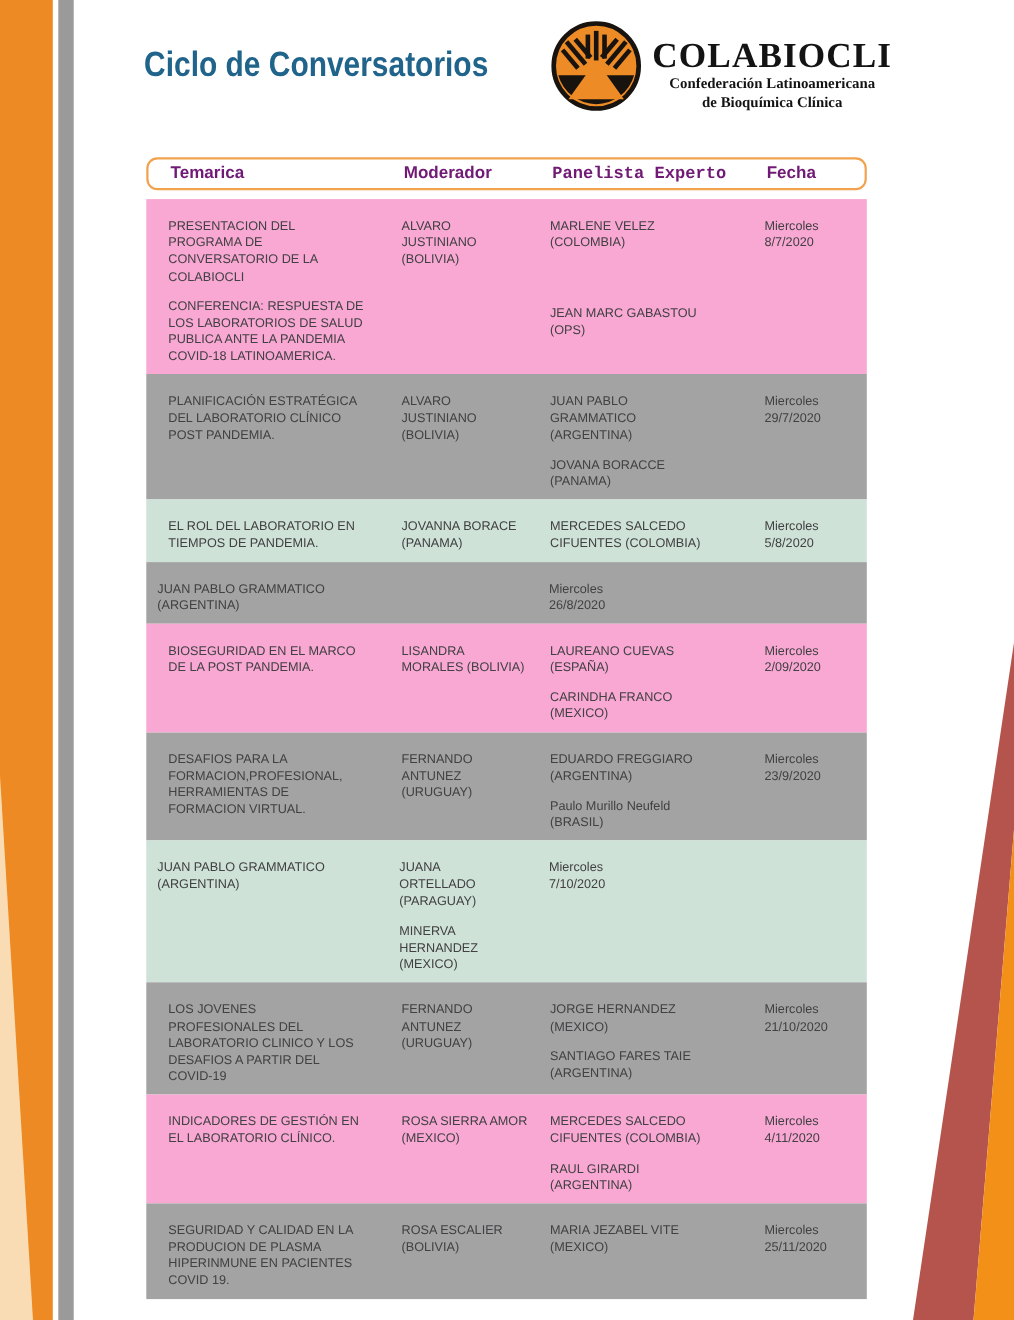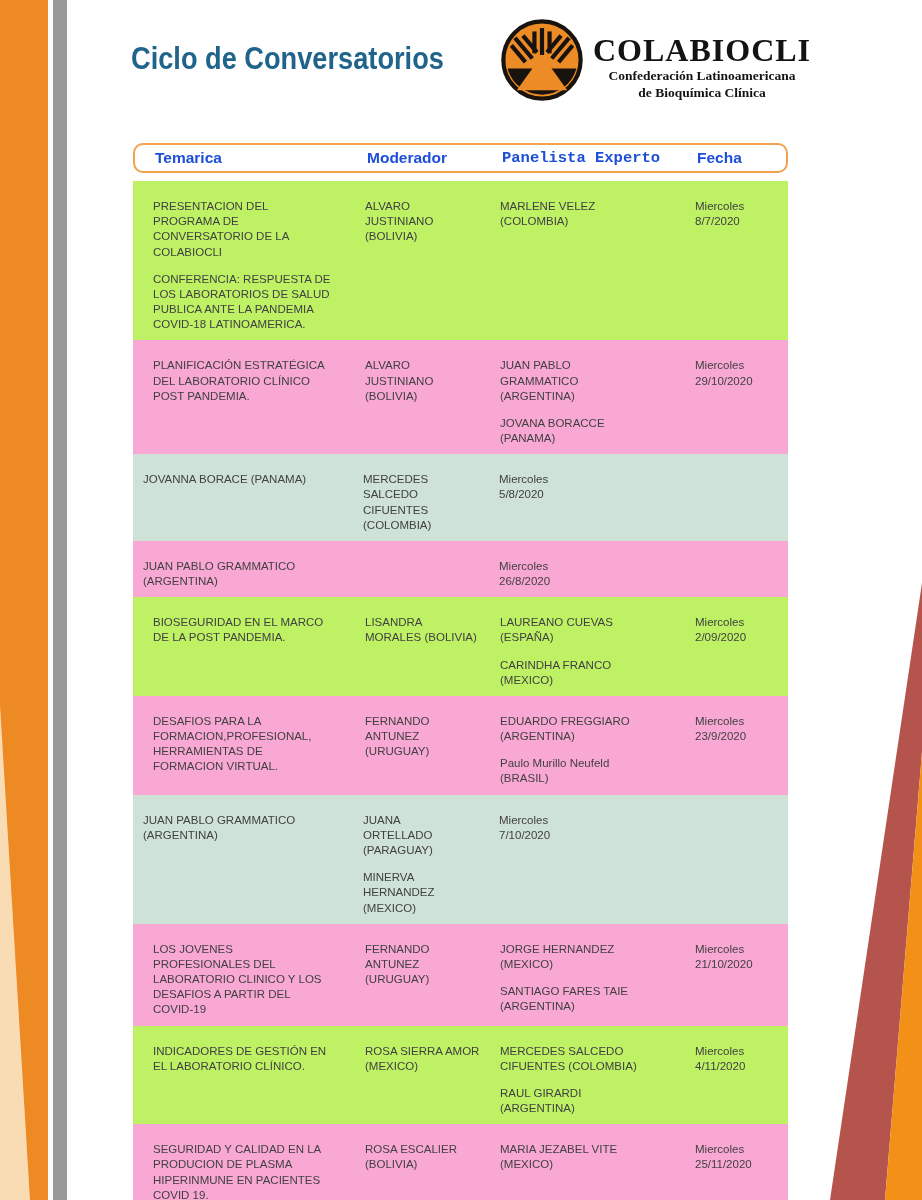--- a/index.html
+++ b/index.html
@@ -23,33 +23,33 @@
   .logo{position:absolute;left:500px;top:18px;display:flex;align-items:center;gap:9px;}
   .logo-icon{width:84px;height:84px;flex:0 0 auto;}
   .logo-text{margin-top:16px;text-align:center;font-family:"Liberation Serif",serif;color:#131313;}
   .logo-name{font-size:32px;font-weight:bold;letter-spacing:1px;line-height:1.05;}
   .logo-sub{font-size:13.5px;font-weight:bold;line-height:1.25;}
   
   .table{position:absolute;left:133px;top:143px;width:655px;}
   .thead{
     display:grid;grid-template-columns:222px 137px 196px 100px;
     border:2px solid #f2a24d;border-radius:10px;background:#fff;
-    height:30px;align-items:center;font-weight:bold;font-size:15.5px;color:#1d4ed8;
+    height:30px;align-items:center;font-weight:bold;font-size:15.5px;color:#701a75;
     box-sizing:border-box;
   }
   .thead .h{white-space:nowrap;}
   .thead .h:nth-child(1){padding-left:20px;}
   .thead .h:nth-child(2){padding-left:10px;}
   .thead .h:nth-child(3){padding-left:8px;font-family:Liberation Mono, monospace;}
   .thead .h:nth-child(4){padding-left:7px;}
   #rows{margin-top:8px;}
   .row{display:grid;grid-template-columns:222px 137px 196px 100px;padding:18px 0 8px;}
-  .row.blue{background:#bef264;}
+  .row.blue{background:#f9a8d4;}
   .row.green{background:#cfe2d7;}
-  .row.white{background:#f9a8d4;}
+  .row.white{background:#a3a3a3;}
   .cell{font-size:11.5px;color:#414042;line-height:1.32;box-sizing:border-box;}
   .cell p{margin:0;}
   .cell p + p{margin-top:12px;}
   .c-tema{padding-left:20px;padding-right:22px;}
   .c-mod{padding-left:10px;padding-right:12px;}
   .c-pan{padding-left:8px;padding-right:38px;}
   .c-fecha{padding-left:7px;padding-right:2px;}
   .c-fecha p + p{margin-top:0;}
   .row.wide-pan-gap .c-pan p + p{margin-top:49px;}
 </style>
@@ -108,43 +108,47 @@
       <div class="row blue wide-pan-gap">
         <div class="cell c-tema">
           <p>PRESENTACION DEL PROGRAMA DE CONVERSATORIO DE LA COLABIOCLI</p>
           <p>CONFERENCIA: RESPUESTA DE LOS LABORATORIOS DE SALUD PUBLICA ANTE LA PANDEMIA COVID-18 LATINOAMERICA.</p>
         </div>
         <div class="cell c-mod">
           <p>ALVARO JUSTINIANO (BOLIVIA)</p>
         </div>
         <div class="cell c-pan">
           <p>MARLENE VELEZ (COLOMBIA)</p>
+          <p>JEAN MARC GABASTOU (OPS)</p>
         </div>
         <div class="cell c-fecha">
           <p>Miercoles</p>
           <p>8/7/2020</p>
         </div>
       </div>
       <div class="row white">
         <div class="cell c-tema">
           <p>PLANIFICACIÓN ESTRATÉGICA DEL LABORATORIO CLÍNICO POST PANDEMIA.</p>
         </div>
         <div class="cell c-mod">
           <p>ALVARO JUSTINIANO (BOLIVIA)</p>
         </div>
         <div class="cell c-pan">
           <p>JUAN PABLO GRAMMATICO (ARGENTINA)</p>
           <p>JOVANA BORACCE (PANAMA)</p>
         </div>
         <div class="cell c-fecha">
           <p>Miercoles</p>
-          <p>29/10/2020</p>
+          <p>29/7/2020</p>
         </div>
       </div>
       <div class="row green">
+        <div class="cell c-tema">
+          <p>EL ROL DEL LABORATORIO EN TIEMPOS DE PANDEMIA.</p>
+        </div>
         <div class="cell c-mod">
           <p>JOVANNA BORACE (PANAMA)</p>
         </div>
         <div class="cell c-pan">
           <p>MERCEDES SALCEDO CIFUENTES (COLOMBIA)</p>
         </div>
         <div class="cell c-fecha">
           <p>Miercoles</p>
           <p>5/8/2020</p>
         </div>

